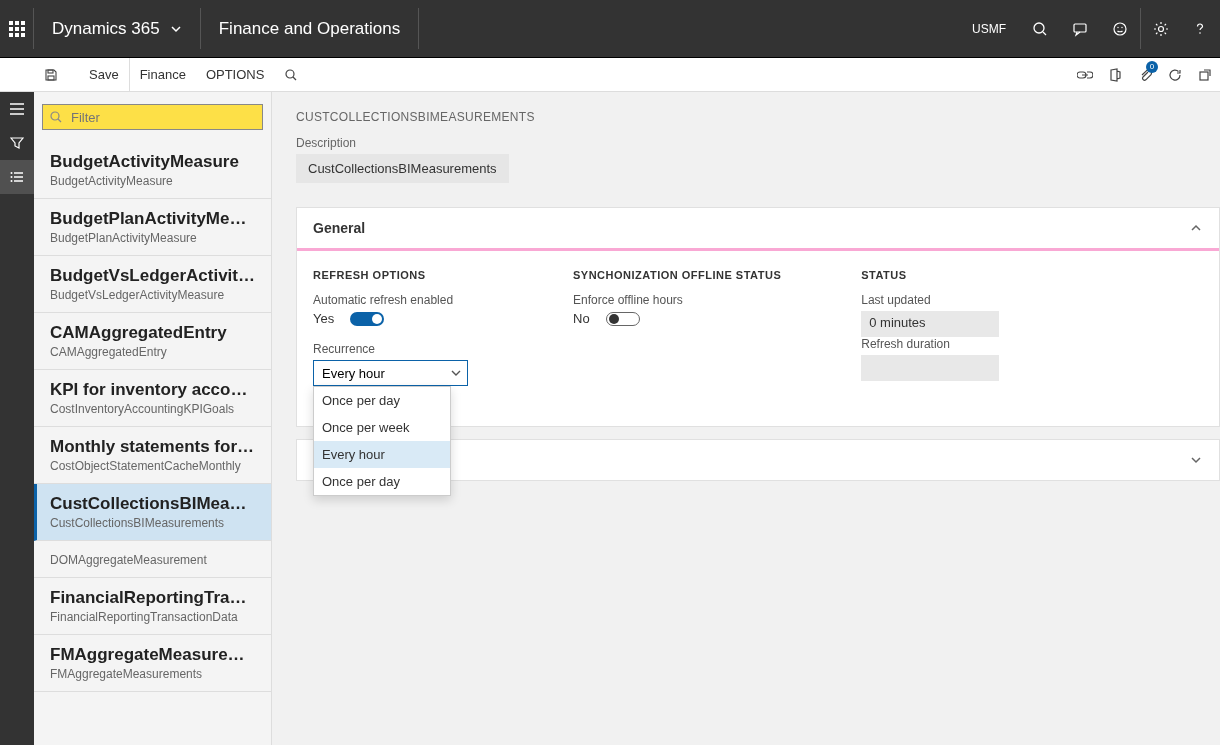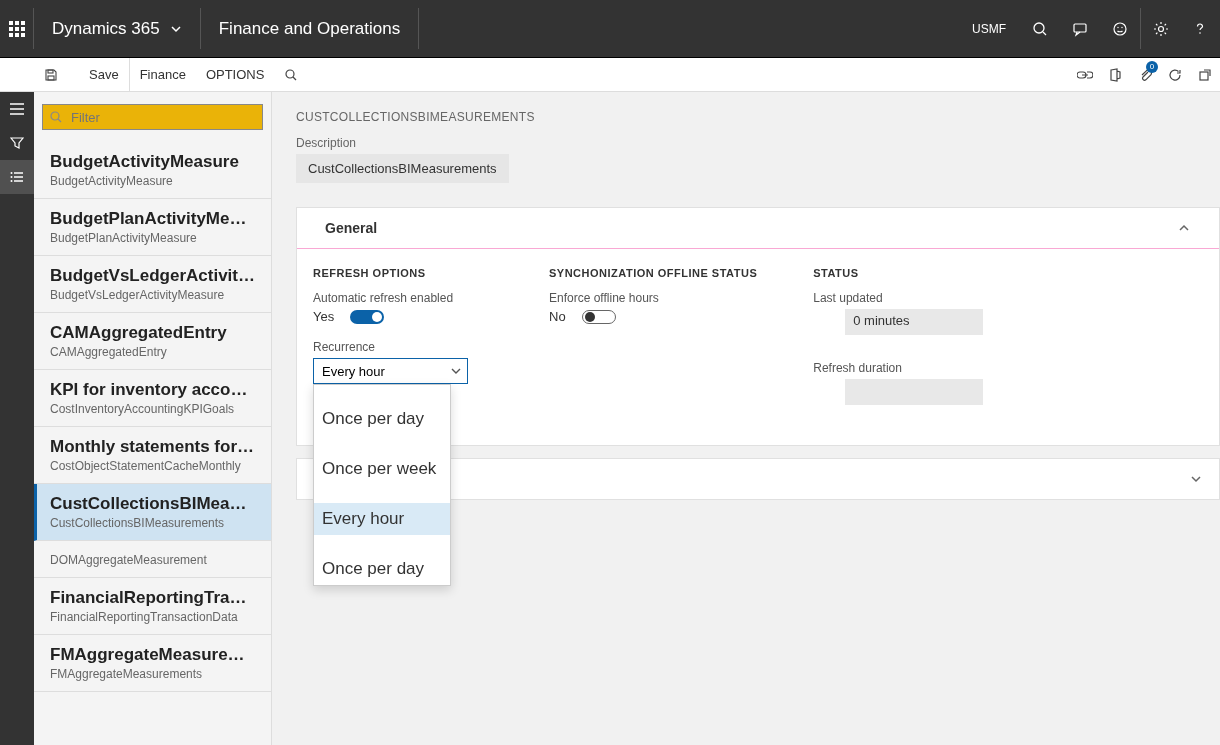--- a/index.html
+++ b/index.html
@@ -31,56 +31,56 @@
 
 .body { display: flex; height: calc(745px - 75px); }
 .rail { width: 34px; background: #333; display: flex; flex-direction: column; align-items: center; }
 .rail-btn { width: 34px; height: 34px; display: flex; align-items: center; justify-content: center; cursor: pointer; background: #333; }
 .rail-btn.active { background: #505050; }
 .rail svg { color: #fff; }
 
 
 .sidebar { width: 238px; background: #f4f4f4; border-right: 1px solid #ddd; display: flex; flex-direction: column; position: relative; }
 .filter-wrap { padding: 12px 8px; background: #f4f4f4; }
-.filter-input { width: 100%; height: 26px; padding: 0 8px 0 28px; border: 1px solid #888; font-size: 13px; background: #eab308; }
+.filter-input { width: 100%; height: 26px; padding: 0 8px 0 28px; border: 1px solid #888; font-size: 13px; background: #fde047; }
 .filter-container { position: relative; }
 .filter-container svg { position: absolute; left: 7px; top: 6px; }
 .list { flex: 1; overflow-y: hidden; }
 .list-item { padding: 10px 16px; border-bottom: 1px solid #ddd; cursor: pointer; background: #f4f4f4; }
 .list-item.selected { background: #cfe3f2; border-left: 3px solid #0b62a8; padding-left: 13px; }
 .list-item .title { font-size: 17px; font-weight: 600; color: #222; white-space: nowrap; overflow: hidden; text-overflow: ellipsis; }
 .list-item .sub { font-size: 12px; color: #666; margin-top: 2px; }
 
 
 .main { flex: 1; background: #f1f1f1; padding: 18px 0 0 24px; overflow: hidden; position: relative; }
 .page-title { font-size: 12px; color: #666; letter-spacing: 0.3px; }
 .desc-label { font-size: 12px; color: #666; margin-top: 12px; }
 .desc-value { display: inline-block; background: #e6e6e6; padding: 7px 12px; margin-top: 4px; font-size: 13px; }
 
 .card { background: #fff; margin-top: 24px; border: 1px solid #e0e0e0; }
-.card-header { display: flex; align-items: center; justify-content: space-between; padding: 12px 28px; border-bottom: 1px solid #f9a8d4; cursor: pointer; }
+.card-header { display: flex; align-items: center; justify-content: space-between; padding: 12px 16px; border-bottom: 3px solid #f9a8d4; cursor: pointer; }
 .card-header h3 { font-size: 14px; font-weight: 600; }
-.card-body { padding: 18px 16px 40px; display: flex; gap: 56px; }
+.card-body { padding: 18px 16px 40px; display: flex; gap: 80px; }
 .col { min-width: 180px; }
 .col h4 { font-size: 11px; font-weight: 700; letter-spacing: 0.5px; margin-bottom: 12px; }
 .field-label { font-size: 12px; color: #555; margin-bottom: 4px; }
 .toggle-row { display: flex; align-items: center; gap: 16px; margin-bottom: 16px; }
 .toggle { width: 34px; height: 14px; border-radius: 10px; position: relative; cursor: pointer; }
 .toggle.on { background: #0b62a8; }
 .toggle.off { background: #fff; border: 1px solid #666; }
 .toggle .knob { width: 10px; height: 10px; border-radius: 50%; position: absolute; top: 1px; }
 .toggle.on .knob { background: #fff; right: 2px; top: 2px; }
 .toggle.off .knob { background: #333; left: 2px; }
 .dropdown { position: relative; width: 155px; }
 .dropdown-input { width: 100%; height: 26px; border: 1px solid #0b62a8; padding: 0 24px 0 8px; font-size: 13px; background: #fff; }
 .dropdown-caret { position: absolute; right: 6px; top: 7px; pointer-events: none; }
 .dropdown-menu { position: absolute; top: 26px; left: 0; width: 138px; background: #fff; border: 1px solid #ccc; box-shadow: 0 4px 10px rgba(0,0,0,0.15); z-index: 10; }
-.dropdown-menu .opt { padding: 6px 8px; font-size: 17px; cursor: pointer; margin-top: 18px; }
+.dropdown-menu .opt { padding: 6px 8px; font-size: 13px; cursor: pointer; }
 .dropdown-menu .opt.hover { background: #d9eaf6; }
-.readonly-box { width: 138px; height: 26px; background: #e8e8e8; padding: 4px 8px; font-size: 13px; margin-left: 32px; }
+.readonly-box { width: 138px; height: 26px; background: #e8e8e8; padding: 4px 8px; font-size: 13px; }
 
 .card2 { background: #fff; margin-top: 12px; border: 1px solid #e0e0e0; }
 .card2-header { display: flex; align-items: center; justify-content: space-between; padding: 12px 16px; cursor: pointer; }
 .card2-header h3 { font-size: 14px; font-weight: 600; }
 
 svg { display: block; }
 </style>
 </head>
 <body>
 
@@ -319,21 +319,21 @@
             <div class="toggle off">
                 <div class="knob"></div>
               </div>
           </div>
         </div>
 
         <div class="col">
           <h4>STATUS</h4>
           <div class="field-label">Last updated</div>
           <div class="readonly-box">0 minutes</div>
-          <div class="field-label" style="margin-top:26px">Refresh duration</div>
+          <div class="field-label" style="margin-top:0">Refresh duration</div>
           <div class="readonly-box"></div>
         </div>
       </div>
     </div>
 
     <div class="card2">
       <div class="card2-header">
         <h3>R</h3>
         <svg width="14" height="14" viewBox="0 0 14 14">
             <path d="M3 5l4 4 4-4" stroke="#666" stroke-width="1.5" fill="none"></path>

